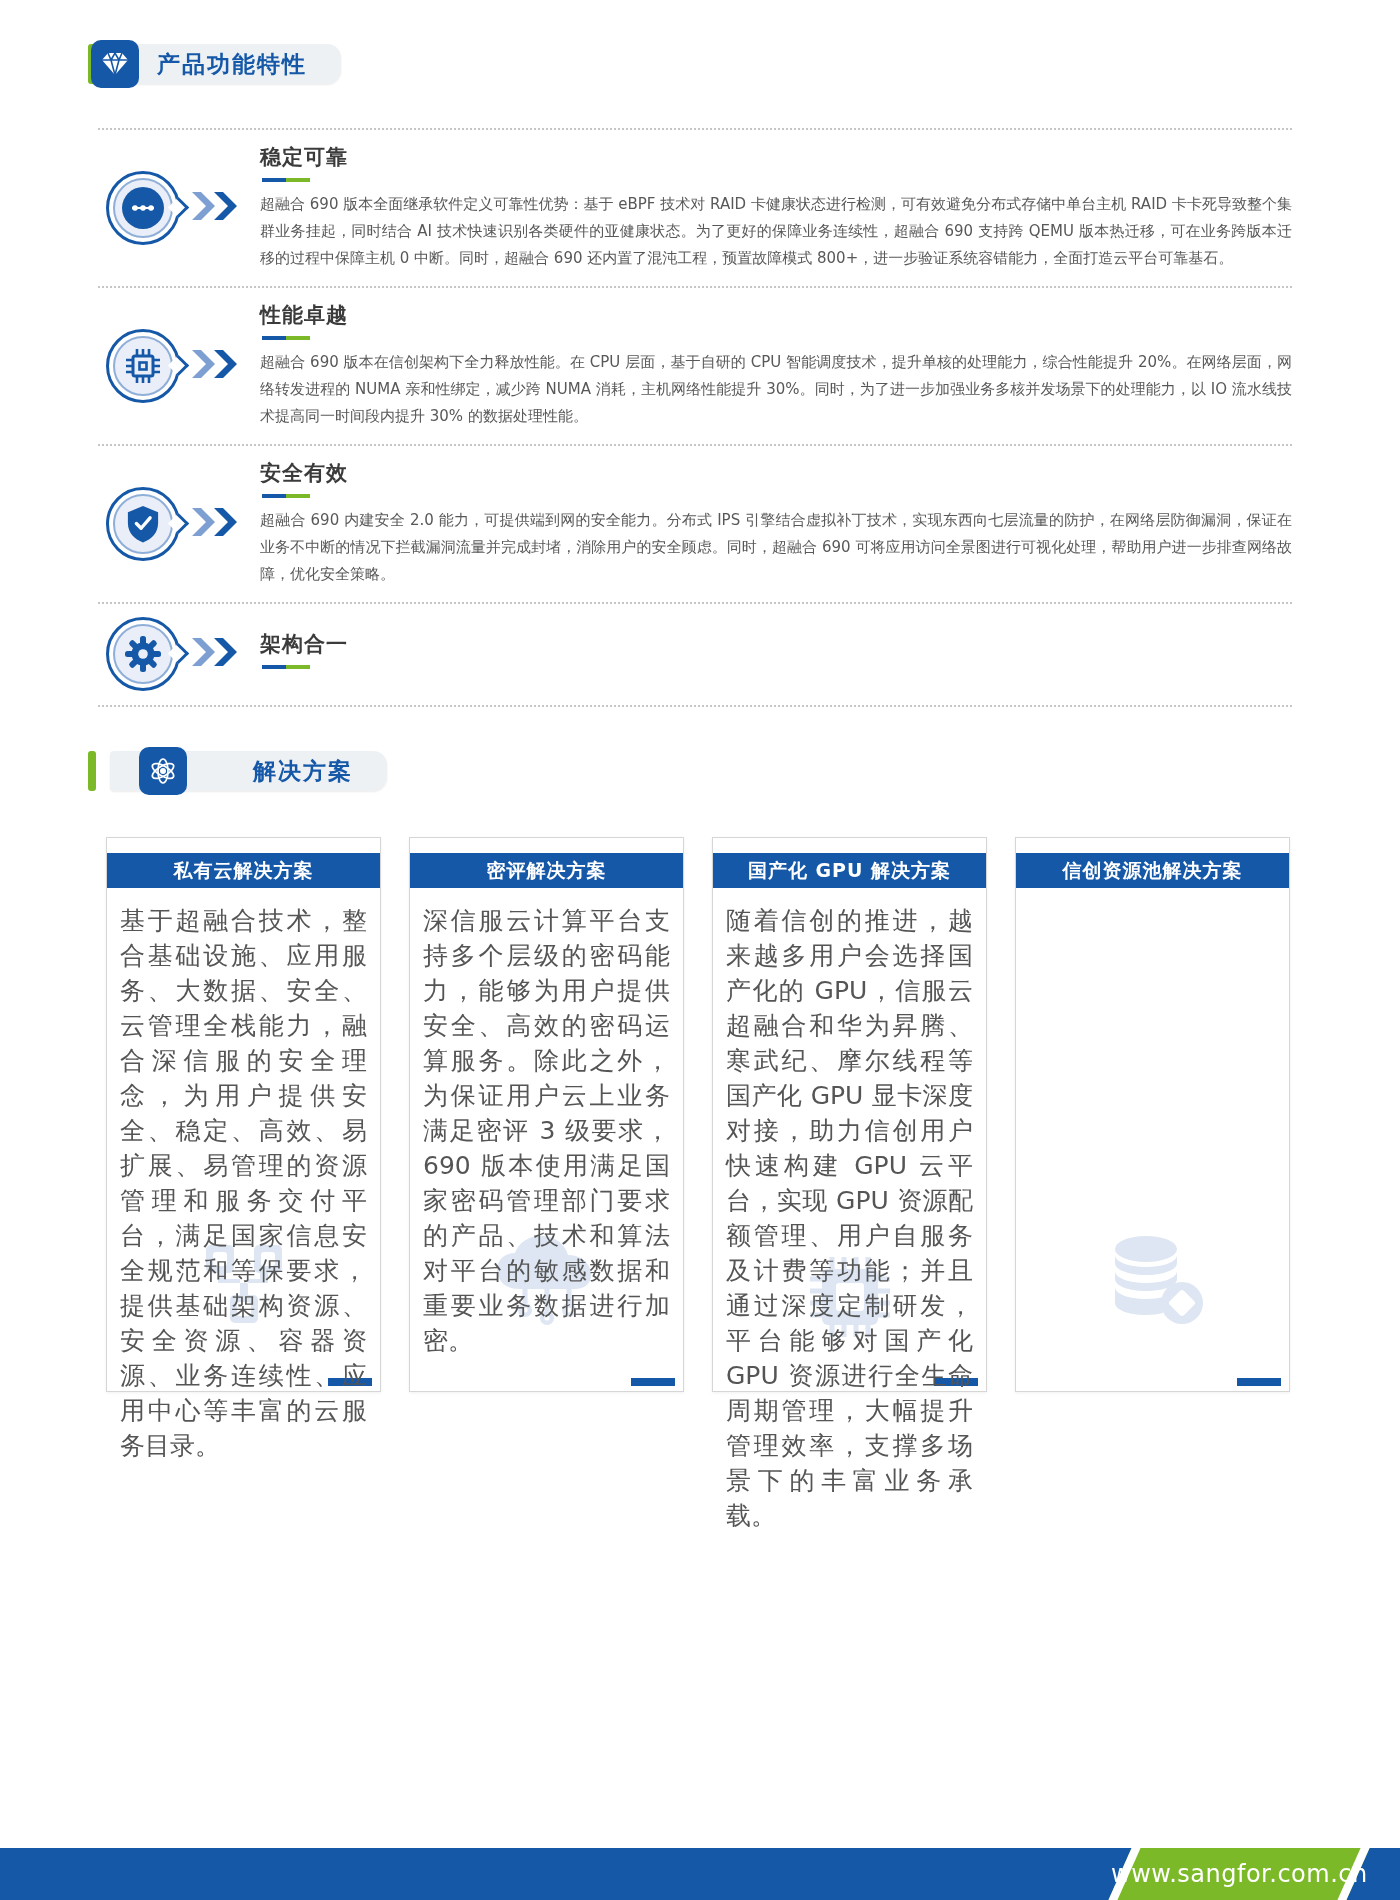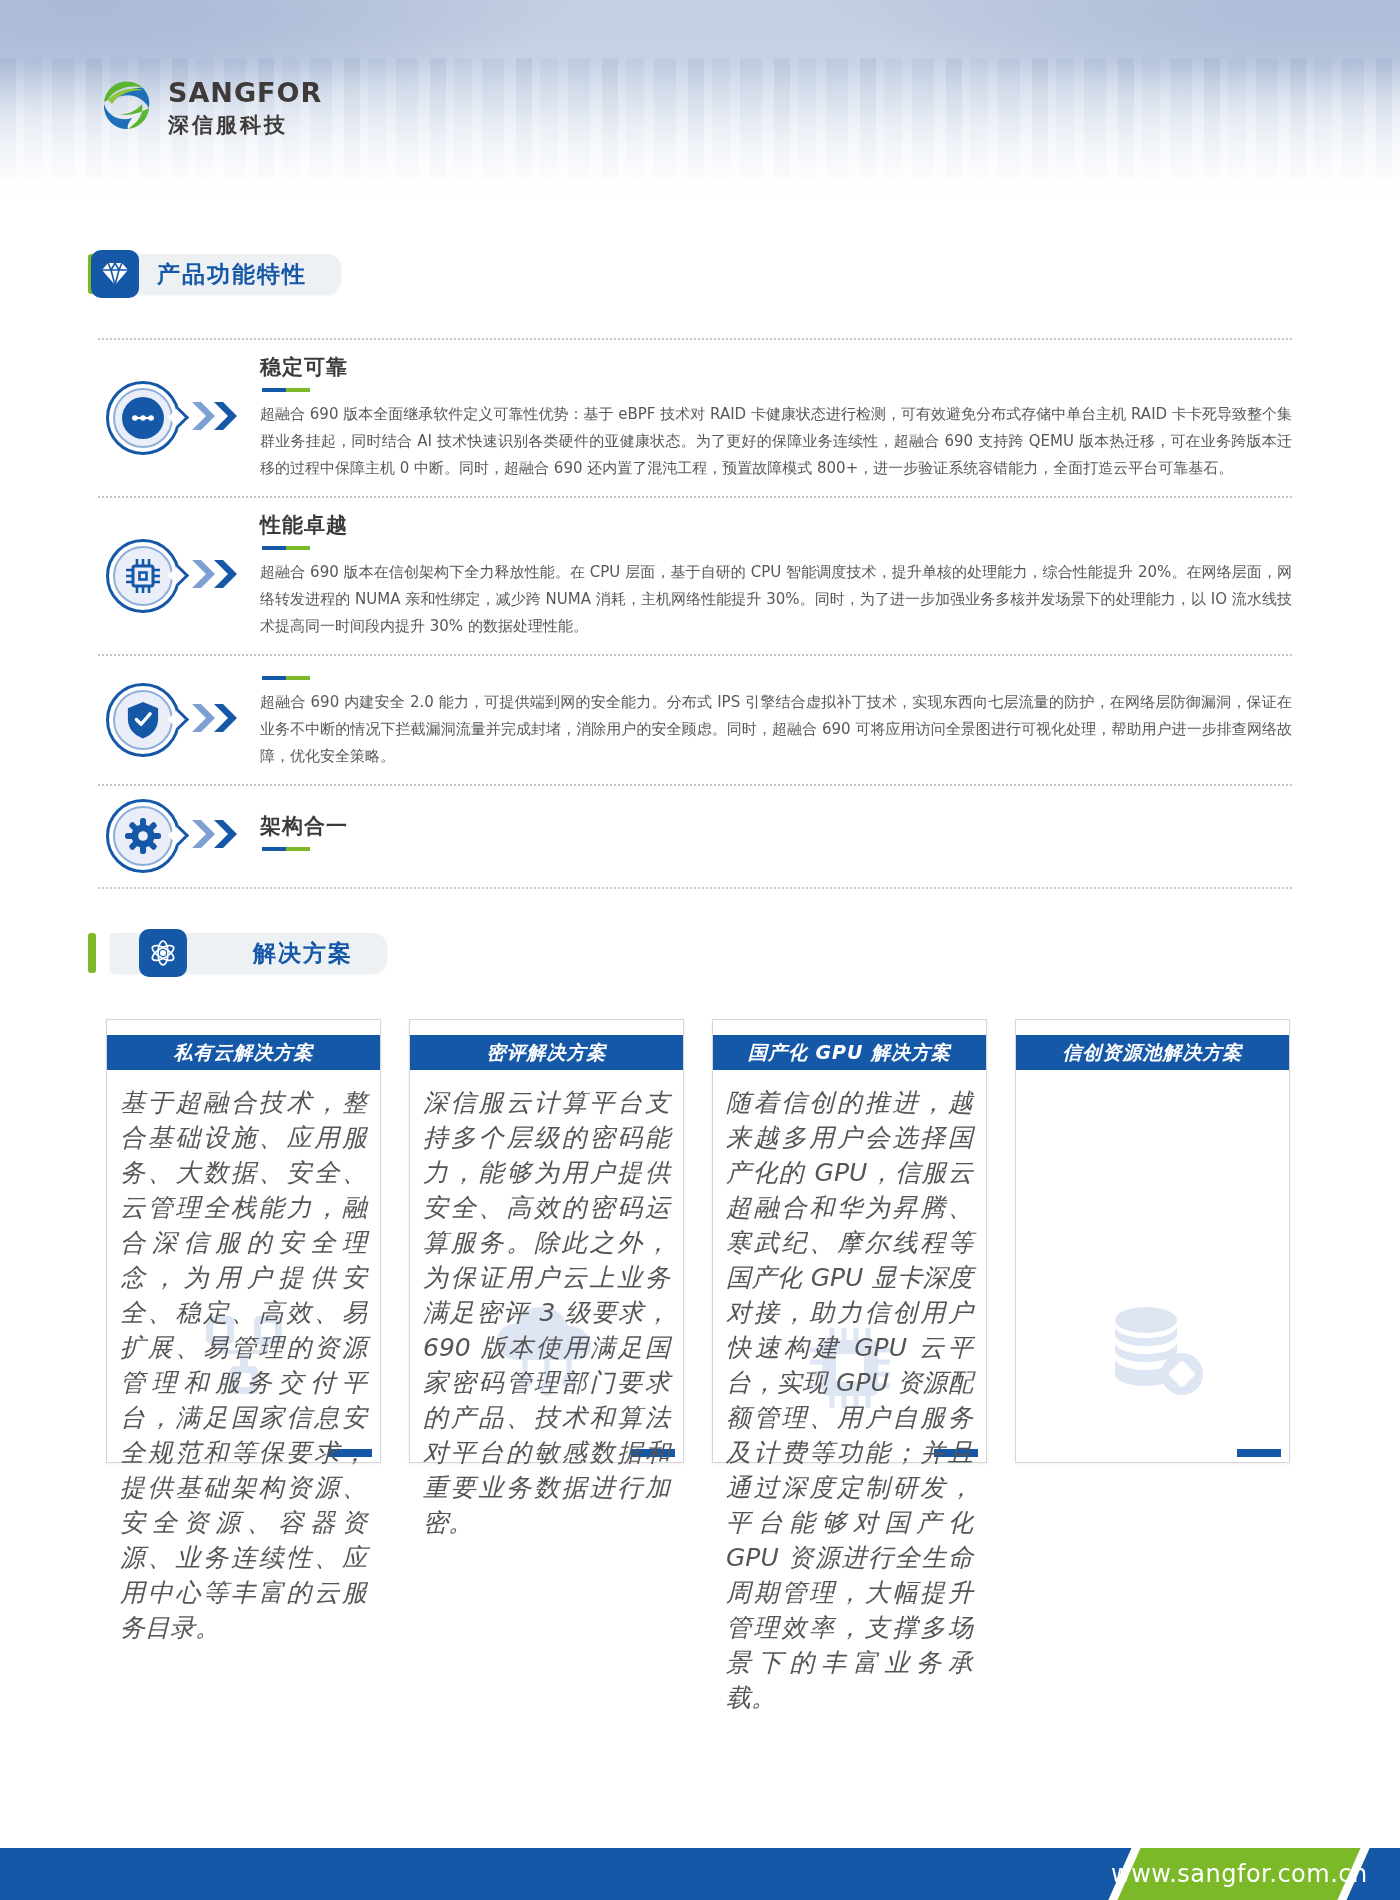--- a/index.html
+++ b/index.html
@@ -46,58 +46,38 @@
   .fcircle .glyph { position:relative; z-index:1; display:flex; align-items:center; justify-content:center; }
   .glyph-disc { width:42px; height:42px; border-radius:50%; background:#1558a8; display:flex; align-items:center; justify-content:center; }
   .feature-content { flex:1; }
   .feature-title { font-size:21px; font-weight:bold; color:#3b3b3b; letter-spacing:1px; }
   .feature-underline { width:48px; height:4px; margin:7px 0 9px 2px; background:linear-gradient(90deg,#1558a8 0 50%,#7cb928 50% 100%); }
   .feature-body { font-size:15px; line-height:27px; color:#585858; text-align:justify; }
 
   
   .badge2 { margin-top:40px;gap:48px; }
   .cards { display:flex; gap:28px; margin:42px 108px 0 106px; }
-  .card { position:relative; width:275px; height:444px; background:#fff; border:1px solid #d6d6d6; box-shadow:0 1px 3px rgba(0,0,0,.06);font-style:italic; }
+  .card { position:relative; width:275px; height:555px; background:#fff; border:1px solid #d6d6d6; box-shadow:0 1px 3px rgba(0,0,0,.06); }
   .card-bar { margin-top:15px; height:35px; background:#1558a8; display:flex; align-items:center; justify-content:center; }
   .card-title { color:#fff; font-size:19px; font-weight:bold; letter-spacing:1px; }
   .card-body { position:relative; z-index:1; padding:15px 13px 0 13px; font-size:25px; line-height:35px; color:#555; text-align:justify; }
   .card-art { position:absolute; z-index:0; left:50%; bottom:58px; transform:translateX(-50%); }
   .card-dash { position:absolute; right:8px; bottom:5px; width:44px; height:8px; background:#1558a8; }
 
   
   .footer { position:absolute; left:0; right:0; bottom:0; height:52px; background:#1558a8; }
   .footer-green { position:absolute; top:0; bottom:0; right:42px; width:238px; background:#7cb928; border-left:9px solid #fff; border-right:9px solid #fff; transform:skewX(-24deg); display:flex; align-items:center; justify-content:center; }
   .footer-green .unskew { transform:skewX(24deg); color:#fff; font-size:24px; letter-spacing:.5px; }
 </style>
 </head>
 <body>
 
 <div class="page">
 
   
-  <div class="header">
-    <div class="skyline"></div>
-    <div class="skyline-fade"></div>
-    <div class="logo">
-      <span>
-        <svg width="56" height="56" viewBox="0 0 56 56">
-          <circle cx="28" cy="28" r="25" fill="#fff" opacity="0"></circle>
-          <path d="M6 24 A23 23 0 0 1 45 10 C34 6 16 10 10 22 Z" fill="#5cb531"></path>
-          <path d="M45 10 A23 23 0 0 1 51 30 C44 18 30 14 18 20 C28 12 38 9 45 10 Z" fill="#1d70b7"></path>
-          <path d="M51 30 A23 23 0 0 1 30 51 C40 44 46 36 44 26 C38 34 24 40 12 34 C26 40 40 36 51 30 Z" fill="#5cb531"></path>
-          <path d="M30 51 A23 23 0 0 1 6 26 C10 38 22 44 34 40 C28 48 30 50 30 51 Z" fill="#1d70b7"></path>
-          <path d="M10 22 C18 12 34 8 45 12 C33 12 20 16 14 26 Z" fill="#8dc63f"></path>
-        </svg>
-      </span>
-      <span class="logo-text">
-        <div class="en">SANGFOR</div>
-        <div class="cn">深信服科技</div>
-      </span>
-    </div>
-  </div>
 
   
   <div class="badge badge1">
     <span class="pill"></span>
     <span class="green-bar"></span>
     <span class="icon-sq">
       <svg width="30" height="28" viewBox="0 0 30 28">
         <polygon points="8,3 22,3 28,10 15,25 2,10" fill="#fff"></polygon>
         <path d="M2,10 H28 M8,3 L11,10 L15,25 M22,3 L19,10 L15,25 M11,10 L15,3 L19,10" stroke="#1558a8" stroke-width="1.6" fill="none"></path>
       </svg>
@@ -178,20 +158,21 @@
           </span>
         </div>
         <span>
           <svg width="52" height="32" viewBox="0 0 52 32">
             <polygon points="0,2 9,2 23,16 9,30 0,30 14,16" fill="#7d9fd2"></polygon>
             <polygon points="22,2 31,2 45,16 31,30 22,30 36,16" fill="#1558a8"></polygon>
           </svg>
         </span>
       </div>
       <div class="feature-content">
+        <div class="feature-title">安全有效</div>
         <div class="feature-underline"></div>
         <div class="feature-body">超融合 690 内建安全 2.0 能力，可提供端到网的安全能力。分布式 IPS 引擎结合虚拟补丁技术，实现东西向七层流量的防护，在网络层防御漏洞，保证在业务不中断的情况下拦截漏洞流量并完成封堵，消除用户的安全顾虑。同时，超融合 690 可将应用访问全景图进行可视化处理，帮助用户进一步排查网络故障，优化安全策略。</div>
       </div>
     </div>
 
     <div class="feature-row">
       <div class="icon-col">
         <div class="fcircle">
           <span class="inner"></span>
             <span class="tail"></span>

